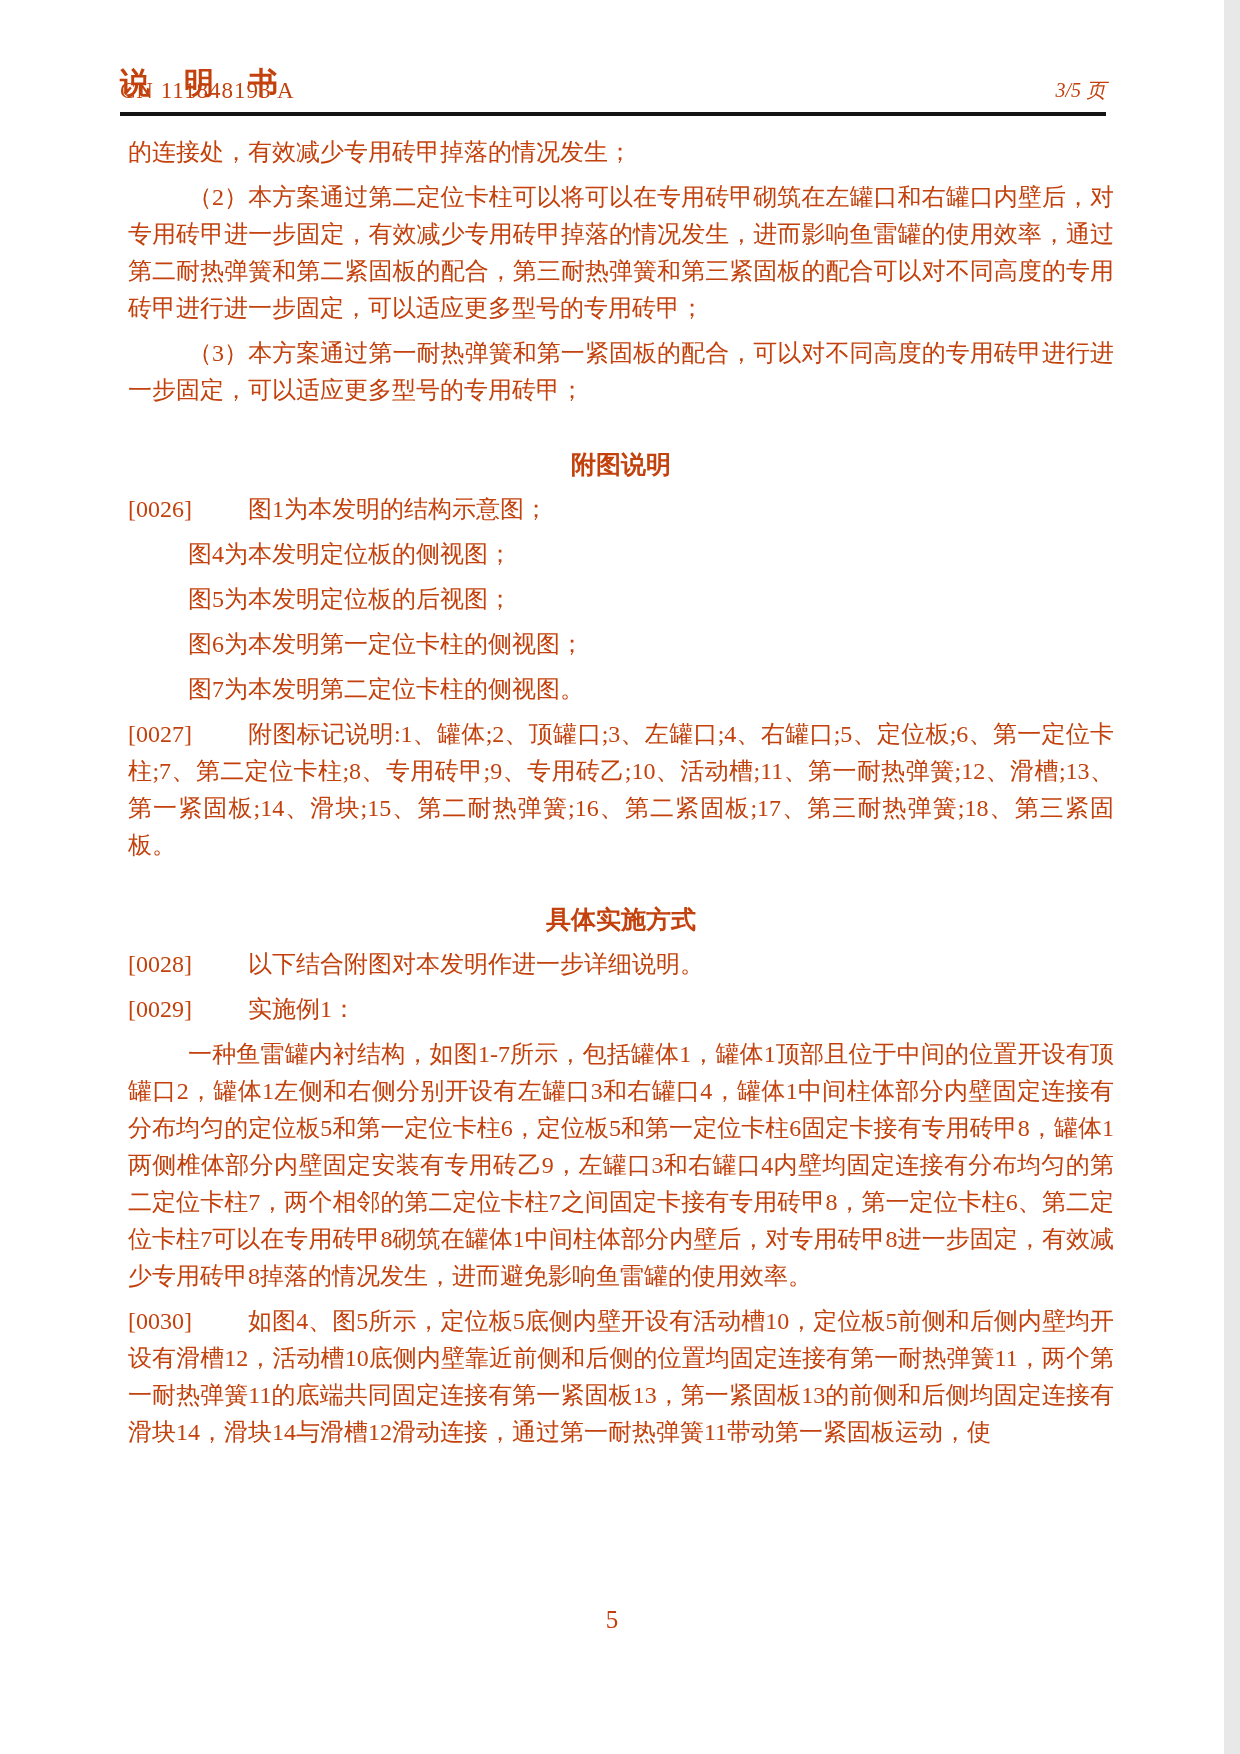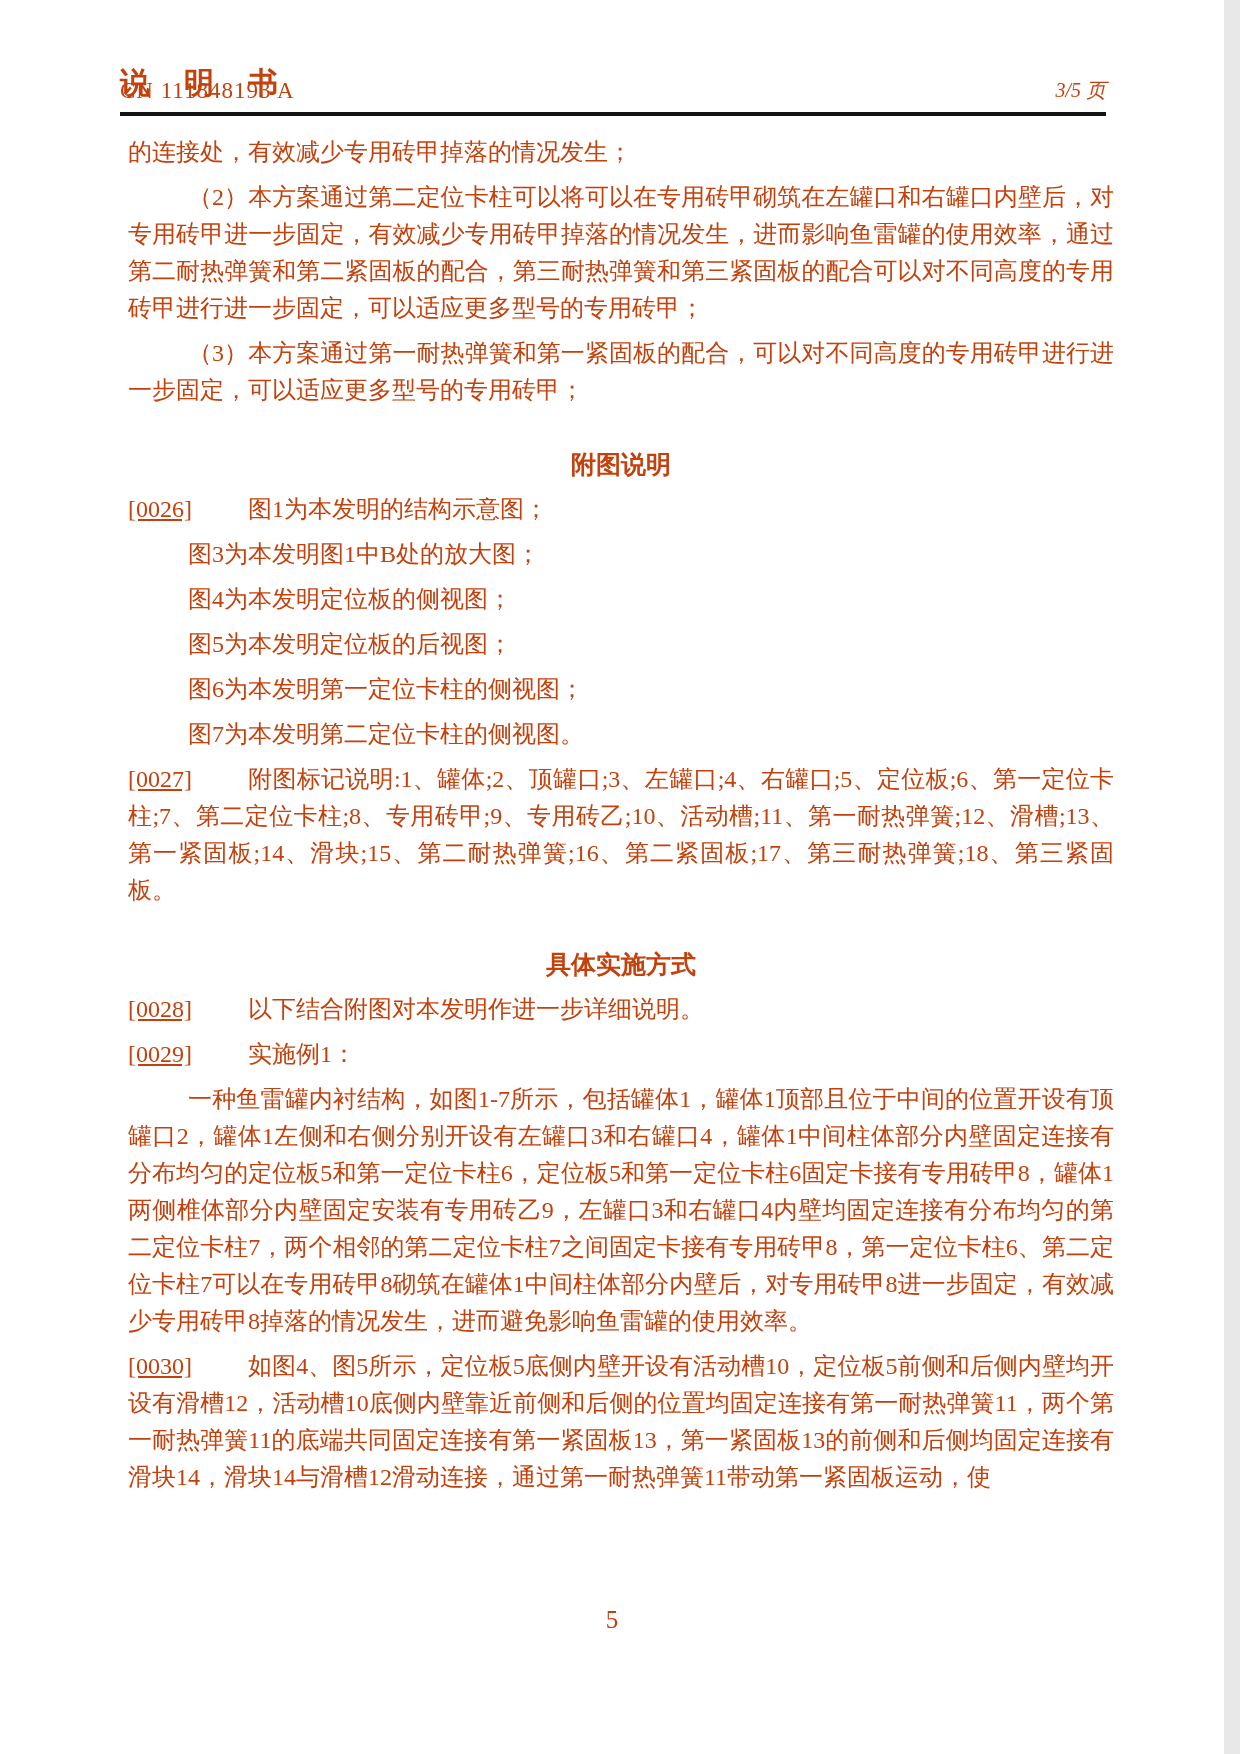--- a/index.html
+++ b/index.html
@@ -61,21 +61,20 @@
     text-align: justify;
     word-break: break-all;
   }
   .para { margin: 8px; }
   .para.indent { text-indent: 60px; }
   .para .tag {
     display: inline-block;
     min-width: 72px;
     margin-right: 48px;
     text-indent: 0;
-    text-decoration: underline;
   }
   .heading {
     margin: 37px 0 0 0;
     font-size: 25px;
     line-height: 37px;
     font-weight: 700;
     font-family: "Liberation Sans", "DejaVu Sans", sans-serif;
     text-align: center;
   }
   .footer {
@@ -102,21 +101,20 @@
 
   <main class="content">
 
     <p class="para">的连接处，有效减少专用砖甲掉落的情况发生；</p>
     <p class="para indent">（2）本方案通过第二定位卡柱可以将可以在专用砖甲砌筑在左罐口和右罐口内壁后，对专用砖甲进一步固定，有效减少专用砖甲掉落的情况发生，进而影响鱼雷罐的使用效率，通过第二耐热弹簧和第二紧固板的配合，第三耐热弹簧和第三紧固板的配合可以对不同高度的专用砖甲进行进一步固定，可以适应更多型号的专用砖甲；</p>
     <p class="para indent">（3）本方案通过第一耐热弹簧和第一紧固板的配合，可以对不同高度的专用砖甲进行进一步固定，可以适应更多型号的专用砖甲；</p>
 
     <h2 class="heading">附图说明</h2>
 
     <p class="para"><span class="tag">[0026]</span><span>图1为本发明的结构示意图；</span></p>
-    <p class="para indent">图3为本发明图1中B处的放大图；</p>
     <p class="para indent">图4为本发明定位板的侧视图；</p>
     <p class="para indent">图5为本发明定位板的后视图；</p>
     <p class="para indent">图6为本发明第一定位卡柱的侧视图；</p>
     <p class="para indent">图7为本发明第二定位卡柱的侧视图。</p>
     <p class="para"><span class="tag">[0027]</span><span>附图标记说明:1、罐体;2、顶罐口;3、左罐口;4、右罐口;5、定位板;6、第一定位卡柱;7、第二定位卡柱;8、专用砖甲;9、专用砖乙;10、活动槽;11、第一耐热弹簧;12、滑槽;13、第一紧固板;14、滑块;15、第二耐热弹簧;16、第二紧固板;17、第三耐热弹簧;18、第三紧固板。</span></p>
 
     <h2 class="heading">具体实施方式</h2>
 
     <p class="para"><span class="tag">[0028]</span><span>以下结合附图对本发明作进一步详细说明。</span></p>
     <p class="para"><span class="tag">[0029]</span><span>实施例1：</span></p>

